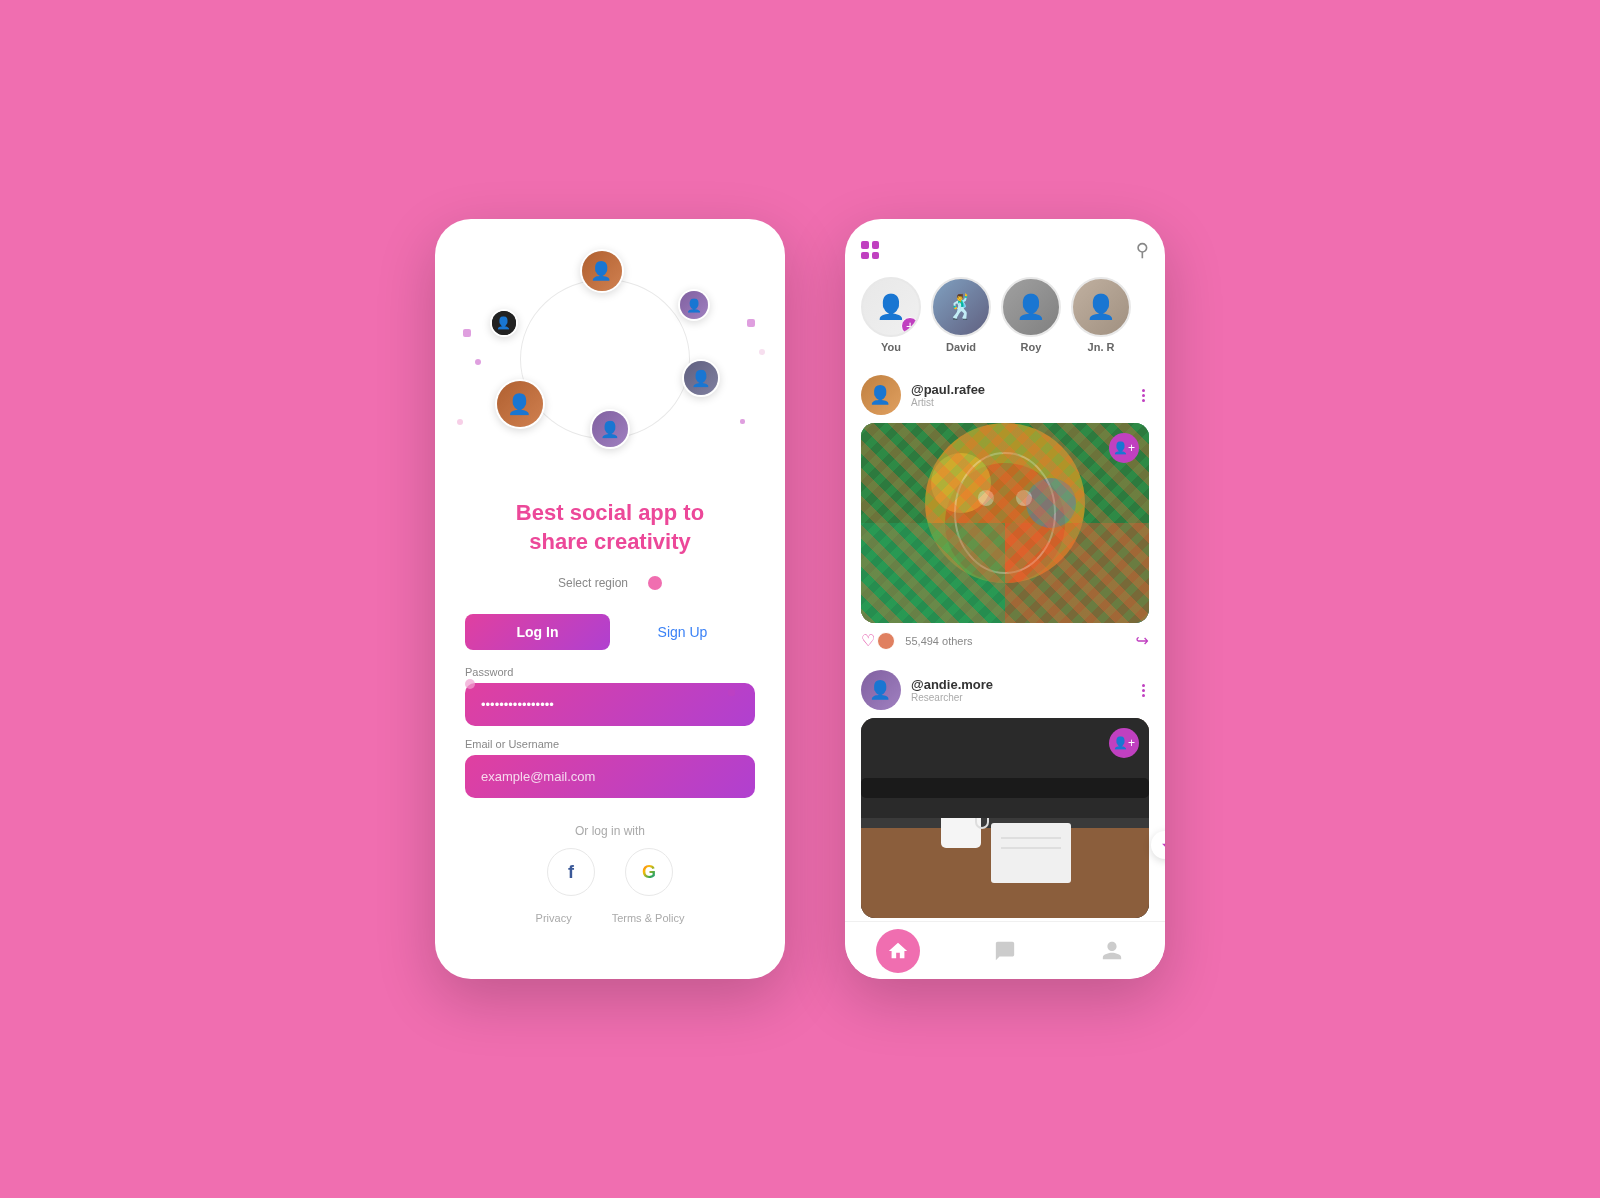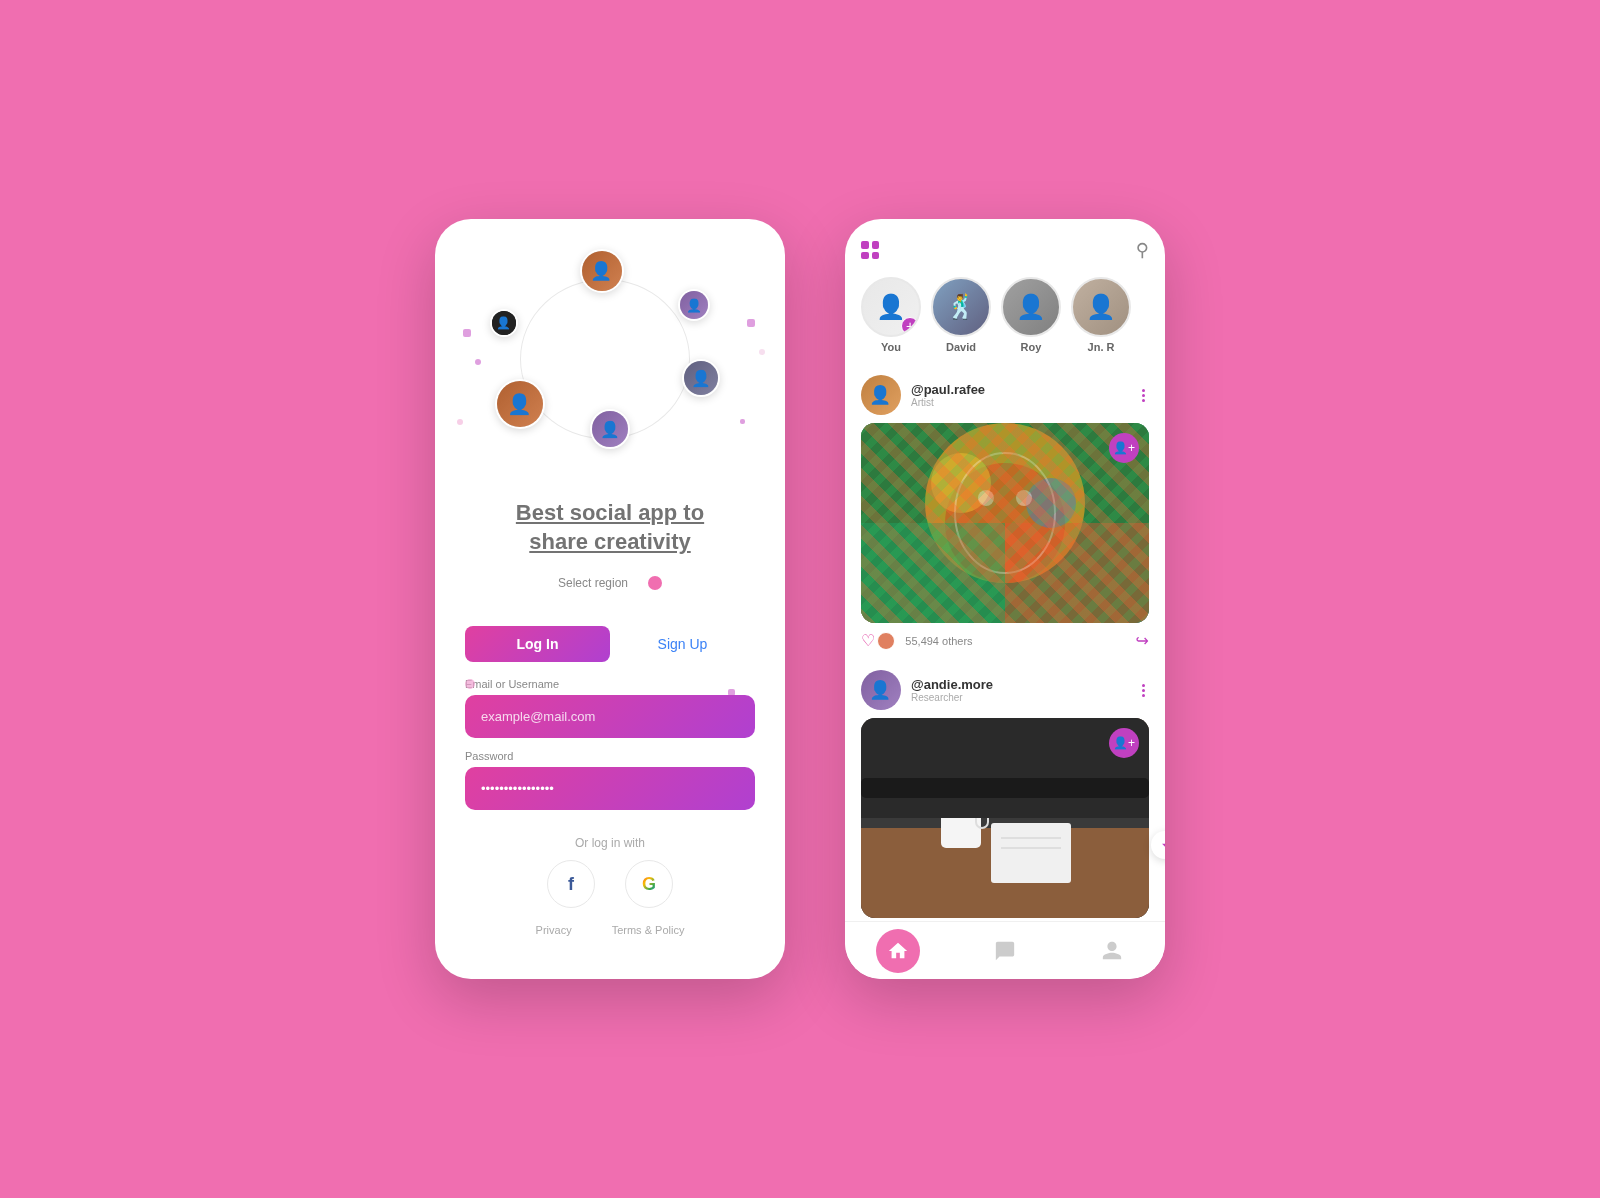--- a/index.html
+++ b/index.html
@@ -61,34 +61,33 @@
       display: flex;
       align-items: center;
       justify-content: center;
       font-size: 10px;
       color: #888;
     }
 
     .tagline {
       font-size: 22px;
       font-weight: 700;
-      color: #737373;
+      color: #ec4899;
       text-align: center;
       line-height: 1.3;
       margin-bottom: 20px;
-      text-decoration: underline;
     }
 
     .select-region-row {
       display: flex;
       align-items: center;
       gap: 20px;
       font-size: 12px;
       color: #888;
-      margin-bottom: 36px;
+      margin-bottom: 24px;
     }
 
     .region-dot {
       width: 14px;
       height: 14px;
       border-radius: 50%;
       background: #f06eb0;
     }
 
     .auth-tabs {
@@ -542,27 +541,27 @@
     <span>Select region</span>
     <div class="region-dot"></div>
   </div>
 
   <div class="auth-tabs">
     <div class="auth-tab active">Log In</div>
     <div class="auth-tab inactive">Sign Up</div>
   </div>
 
   <div class="form-group">
+    <label class="form-label">Password</label>
+    <input class="form-input" type="password" value="••••••••••••••••" style="">
+  </div>
+
+  <div class="form-group">
     <label class="form-label">Email or Username</label>
     <input class="form-input" type="text" placeholder="example@mail.com" style="">
-  </div>
-
-  <div class="form-group">
-    <label class="form-label">Password</label>
-    <input class="form-input" type="password" value="••••••••••••••••" style="">
   </div>
 
   <div class="or-login">Or log in with</div>
 
   <div class="social-login">
     <div class="social-btn">
       <span style="color:#3b5998; font-weight:bold; font-size:18px;">f</span>
     </div>
     <div class="social-btn">
       <span style="font-weight:bold; font-size:18px; background: linear-gradient(135deg,#ea4335,#fbbc04,#34a853,#4285f4); -webkit-background-clip:text; -webkit-text-fill-color:transparent;">G</span>

